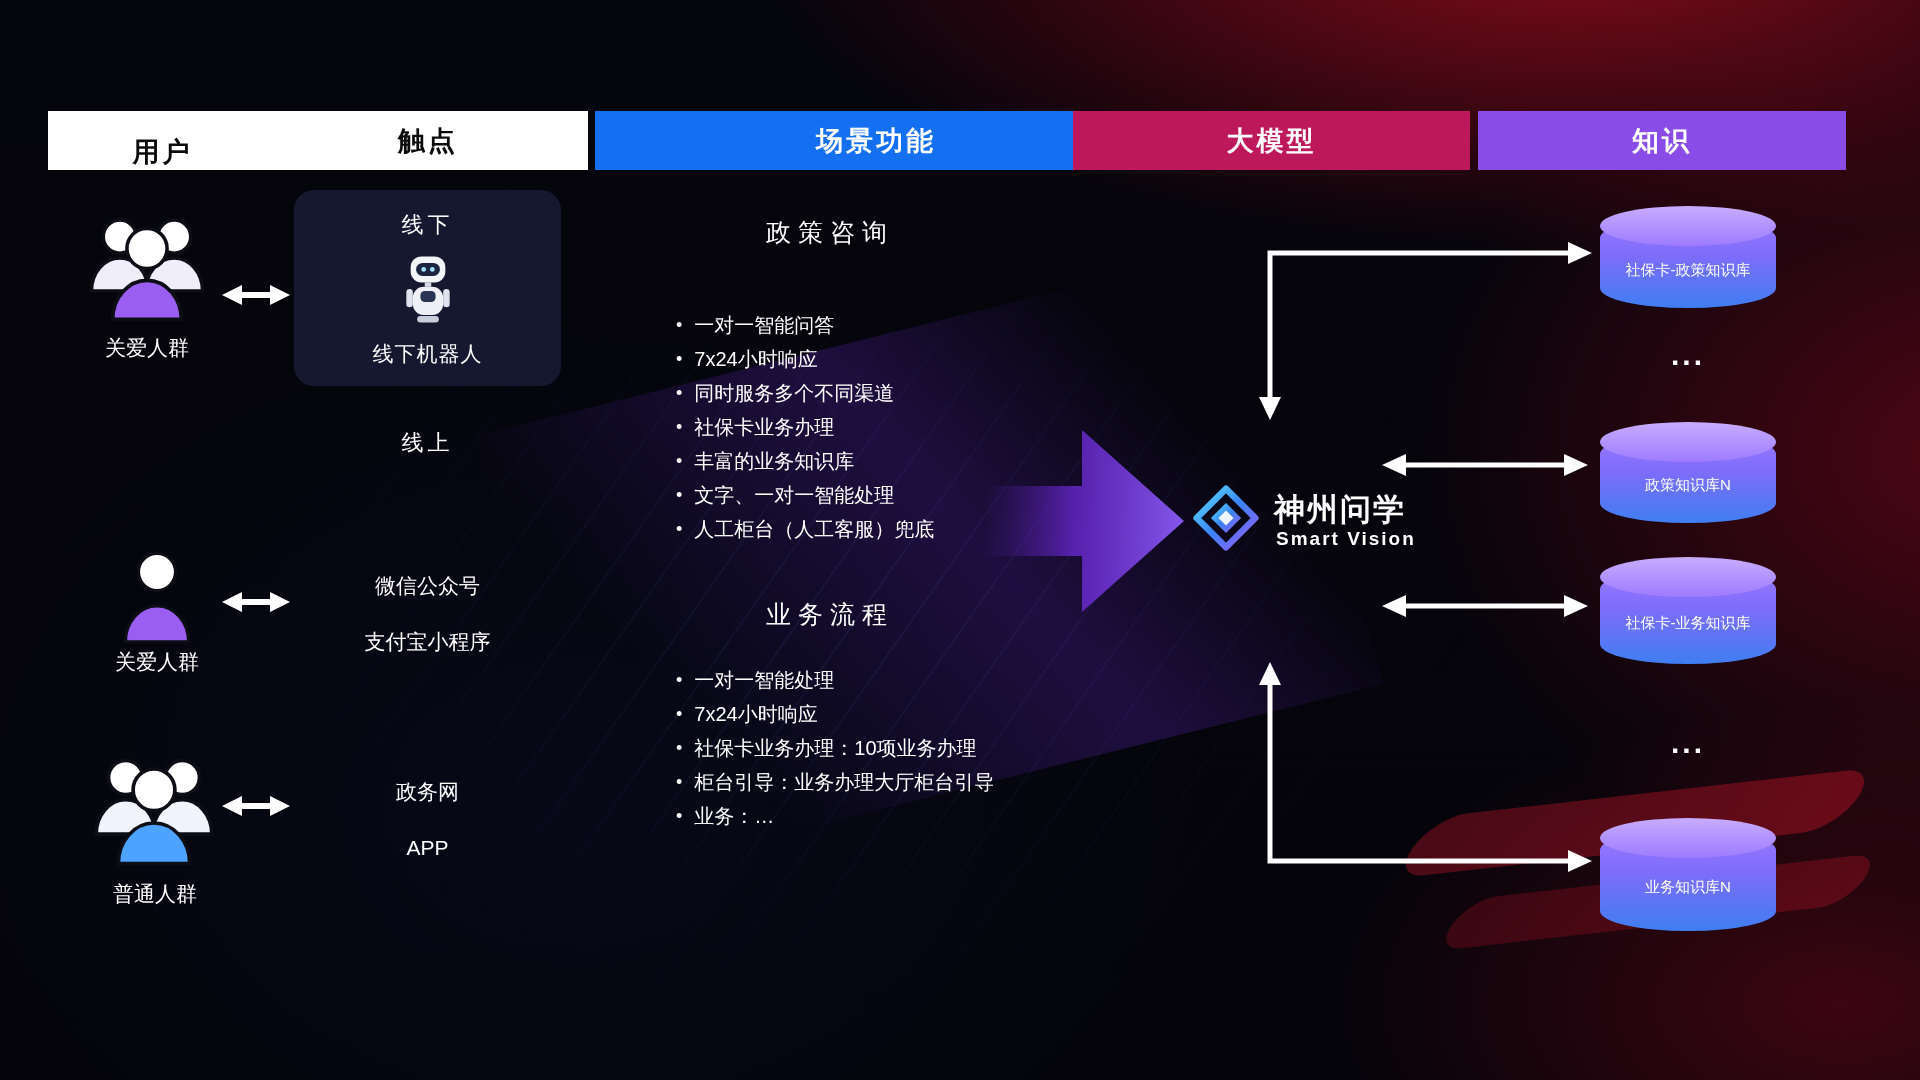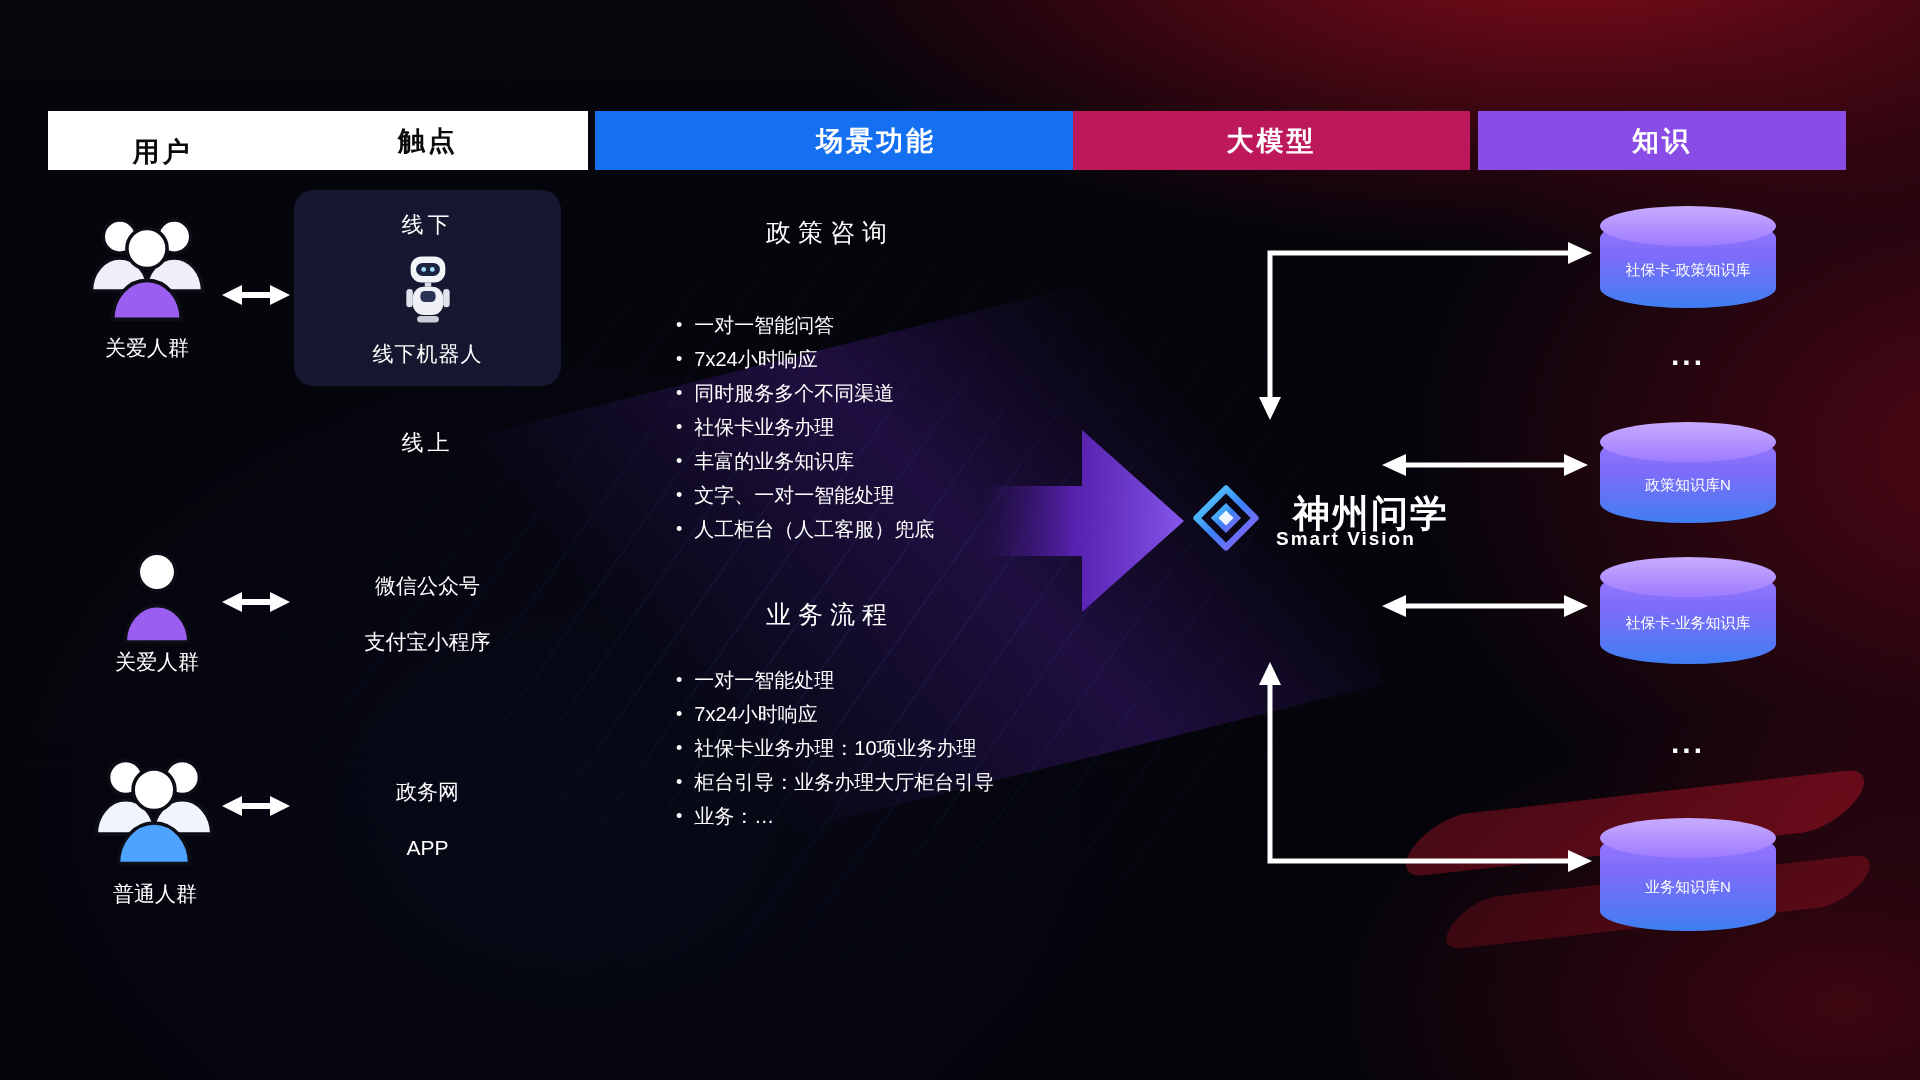--- a/index.html
+++ b/index.html
@@ -71,21 +71,21 @@
   .scene-list li { font-size:20px; line-height:33px; color:#fff; white-space:nowrap; }
   .scene-list li::before { content:"•"; margin-right:12px; font-size:18px; position:relative; top:-1px; }
   #scene-list-policy   { top:293px;margin-top:16px; }
   #scene-list-business { top:664px; }
 
   
   .overlay { position:absolute; left:0; top:0; pointer-events:none; }
 
   
   .logo-icon { position:absolute; left:1192px; top:484px; width:68px; height:68px; }
-  .brand-name { position:absolute; left:1274px; top:489px; font-size:37px; font-weight:bold; letter-spacing:2px;margin-left:19px; }
+  .brand-name { position:absolute; left:1274px; top:489px; font-size:31px; font-weight:bold; letter-spacing:2px; }
   .brand-sub  { position:absolute; left:1276px; top:528px; font-size:19px; font-weight:bold; letter-spacing:2px; }
 
   
   .cyl { position:absolute; width:176px; }
   .cyl .lid { position:absolute; left:0; top:0; width:176px; height:40px; border-radius:50%;
     background:linear-gradient(180deg,#c8abff,#9d7bff); z-index:2; }
   .cyl .body { position:absolute; left:0; top:12px; width:176px; bottom:0;
     background:linear-gradient(180deg,#9a79ff 0%,#7e6cfa 42%,#3f7ef2 100%);
     border-radius:88px / 20px;
     display:flex; align-items:center; justify-content:center; text-align:center;

